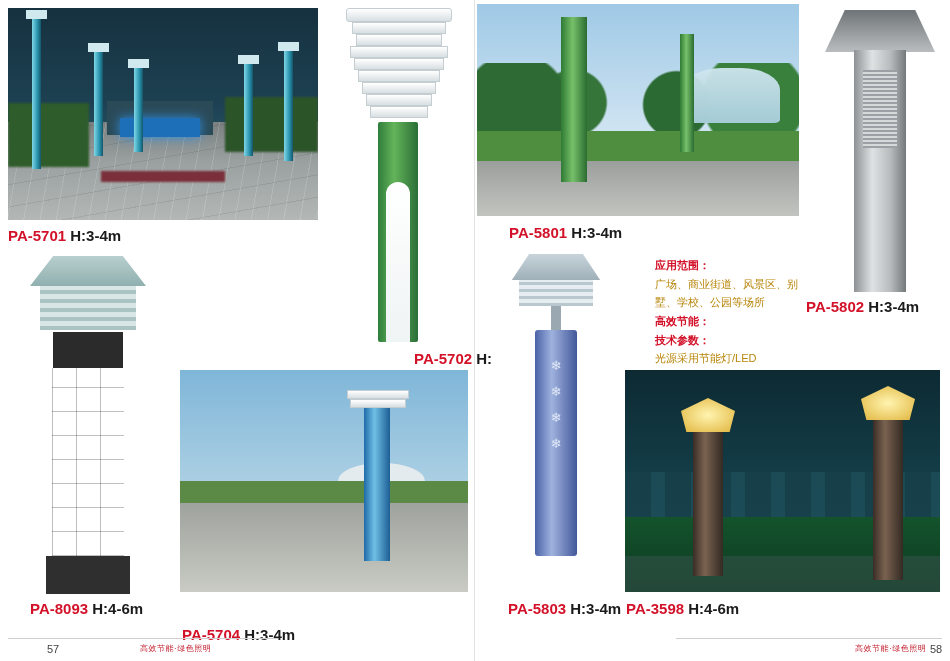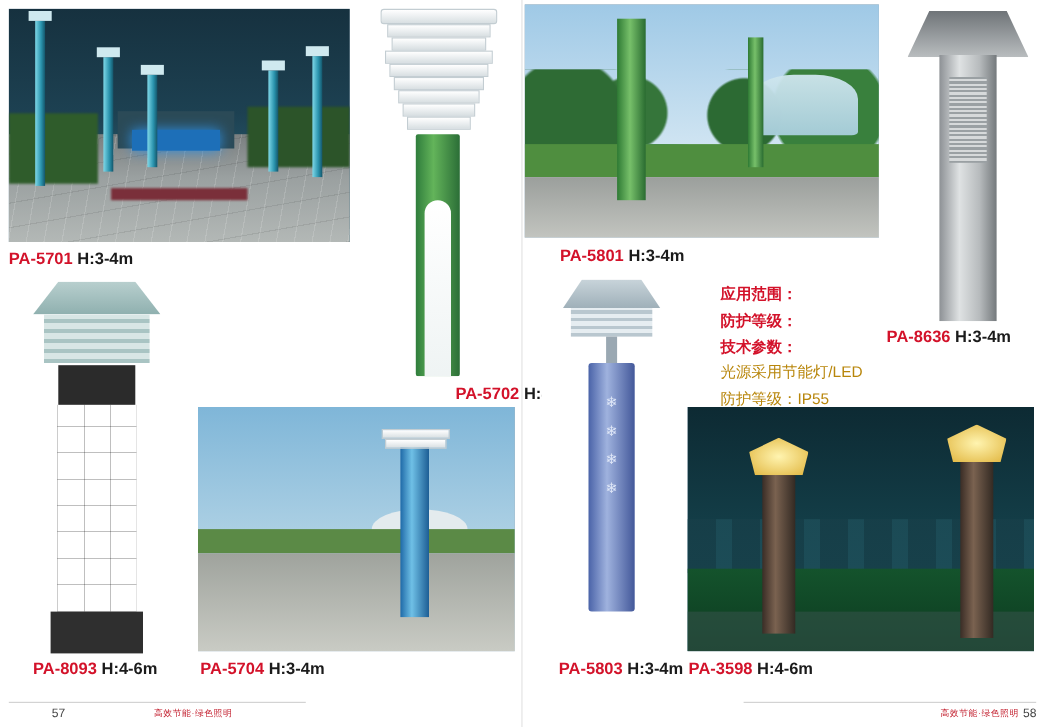--- a/index.html
+++ b/index.html
@@ -108,21 +108,21 @@
   #p5804 .city{position:absolute;left:0;right:0;top:46%;height:22%;
     background:repeating-linear-gradient(90deg,#173f49 0 26px,#1d4d58 26px 40px);opacity:.85;}
   #p5804 .grass{position:absolute;left:0;right:0;bottom:0;height:34%;background:linear-gradient(#14532c,#0c3a20);}
   #p5804 .path{position:absolute;left:0;right:0;bottom:0;height:16%;background:#34514a;opacity:.6;}
   .pole5804{position:absolute;width:30px;background:linear-gradient(90deg,#3a2d26,#7a6250 40%,#332a23);}
   .lanternY{position:absolute;width:54px;height:34px;background:radial-gradient(#fff4b0,#e0b43c);
     clip-path:polygon(10% 100%,0 38%,50% 0,100% 38%,90% 100%);box-shadow:0 0 22px 8px rgba(255,226,120,.45);}
 
   
   .redtext{position:absolute;width:160px;font-size:9.5px;line-height:1.75;color:#d3122a;}
-  .spectext{position:absolute;width:160px;font-size:14px;line-height:1.7;color:#b8860b;}
+  .spectext{position:absolute;width:160px;font-size:11px;line-height:1.7;color:#b8860b;}
   .spectext .ttl{color:#d3122a;font-weight:bold;}
   .pageno{position:absolute;bottom:6px;font-size:11px;color:#444;}
   .brand{position:absolute;bottom:7px;font-size:8px;color:#c21d2c;letter-spacing:.5px;}
   .footline{position:absolute;bottom:22px;height:1px;background:#cfcfcf;}
 </style>
 </head>
 <body>
 
 <div class="page">
 
@@ -181,28 +181,29 @@
     <span>PA-5801</span>
     <span class="h">H:3-4m</span>
   </div>
 
   <div class="ph" id="p5802" style="left:820px;top:4px;width:120px;height:288px;background:#fff;">
     <div class="cap5802"></div>
     <div class="col5802"></div>
     <div class="mesh5802"></div>
   </div>
   <div class="cap" style="left:806px;top:298px;">
-    <span>PA-8636</span>
+    <span>PA-5802</span>
     <span class="h">H:3-4m</span>
   </div>
 
 
   <div class="spectext" style="left:655px;top:256px;">
     <div class="ttl">应用范围：</div>
-    <div class="ttl">防护等级：</div>
+    <div style="white-space:pre-line;">广场、商业街道、风景区、别墅、学校、公园等场所</div>
+    <div class="ttl">高效节能：</div>
     <div class="ttl">技术参数：</div>
     <div style="white-space:pre-line;">光源采用节能灯/LED
 防护等级：IP55
 基础由本厂提供图纸制作</div>
   </div>
 
   <div class="ph" id="p5703" style="left:8px;top:252px;width:160px;height:348px;background:#fff;">
     <div class="top5703"></div>
     <div class="fins5703"></div>
     <div class="blk5703"></div>
@@ -216,21 +217,21 @@
 
   <div class="ph" id="p5704" style="left:180px;top:370px;width:288px;height:222px;">
     <div class="sky"></div>
     <div class="bldg"></div>
     <div class="grass"></div>
     <div class="ground"></div>
     <div class="post5704"></div>
     <div class="fin" style="left:58%;top:9%;width:60px;height:7px;"></div>
     <div class="fin" style="left:59%;top:13%;width:54px;height:7px;"></div>
   </div>
-  <div class="cap" style="left:182px;top:600px;text-align:center;">
+  <div class="cap" style="left:182px;top:626px;text-align:center;">
     <span>PA-5704</span>
     <span class="h">H:3-4m</span>
   </div>
 
   <div class="ph" id="p5803" style="left:492px;top:250px;width:128px;height:346px;background:#fff;">
     <div class="head5803"></div>
     <div class="fin5803"></div>
     <div class="neck5803"></div>
     <div class="body5803"></div>
     <div class="flake" style="top:108px;">❄</div>

